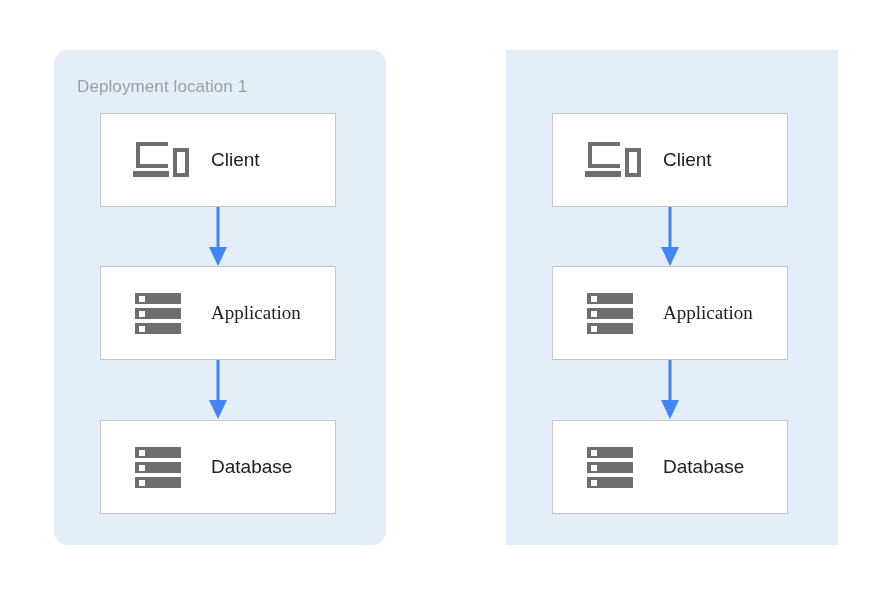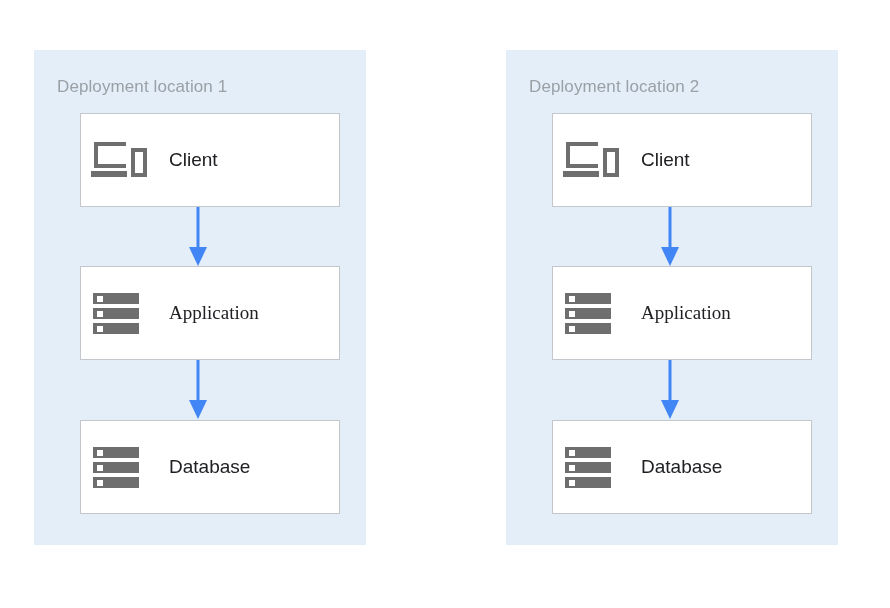--- a/index.html
+++ b/index.html
@@ -24,48 +24,48 @@
 
   
   .panel {
     position: absolute;
     top: 50px;
     width: 332px;
     height: 495px;
     background: #e3eef9;
     box-sizing: border-box;
   }
-  #panel-0 { left: 34px; }
+  #panel-0 { left: 54px; border-radius: 14px; }
   #panel-1 { left: 506px; }
 
   .panel-title {
     position: absolute;
     top: 26px;
     left: 23px;
     font-size: 17px;
     line-height: 22px;
     color: #9aa0a6;
     letter-spacing: 0.1px;
     white-space: nowrap;
   }
 
   
   .node {
     position: absolute;
     left: 46px;
-    width: 260px;
+    width: 236px;
     height: 94px;
     background: #ffffff;
     border: 1px solid #c3c7cb;
     box-sizing: border-box;
     display: flex;
     flex-direction: row;
     align-items: center;
     justify-content: flex-start;
-    padding-left: 10px;
+    padding-left: 32px;
   }
   .node-0 { top: 63px; }
   .node-1 { top: 216px; font-family: Liberation Serif, serif; }
   .node-2 { top: 370px; }
 
   .node-label {
     font-size: 19px;
     line-height: 24px;
     color: #202124;
     margin-left: 22px;
@@ -166,21 +166,20 @@
           </g>
         </svg>
       </span>
       <span class="node-label">Database</span>
     </div>
 
   </div>
 
   <div class="panel" id="panel-1">
 
-    <div class="panel-title">Deployment location 2</div>
 
     <div class="node node-0">
       <span class="node-icon">
         <svg viewBox="0 0 56 46" width="56" height="46" aria-hidden="true">
           <g fill="#6e6e6e">
             <rect x="3" y="5" width="4" height="26"></rect>
             <rect x="3" y="5" width="32" height="4"></rect>
             <rect x="3" y="27" width="32" height="4"></rect>
             <rect x="0" y="34" width="36" height="6"></rect>
             <rect x="40" y="11" width="4" height="29"></rect>

